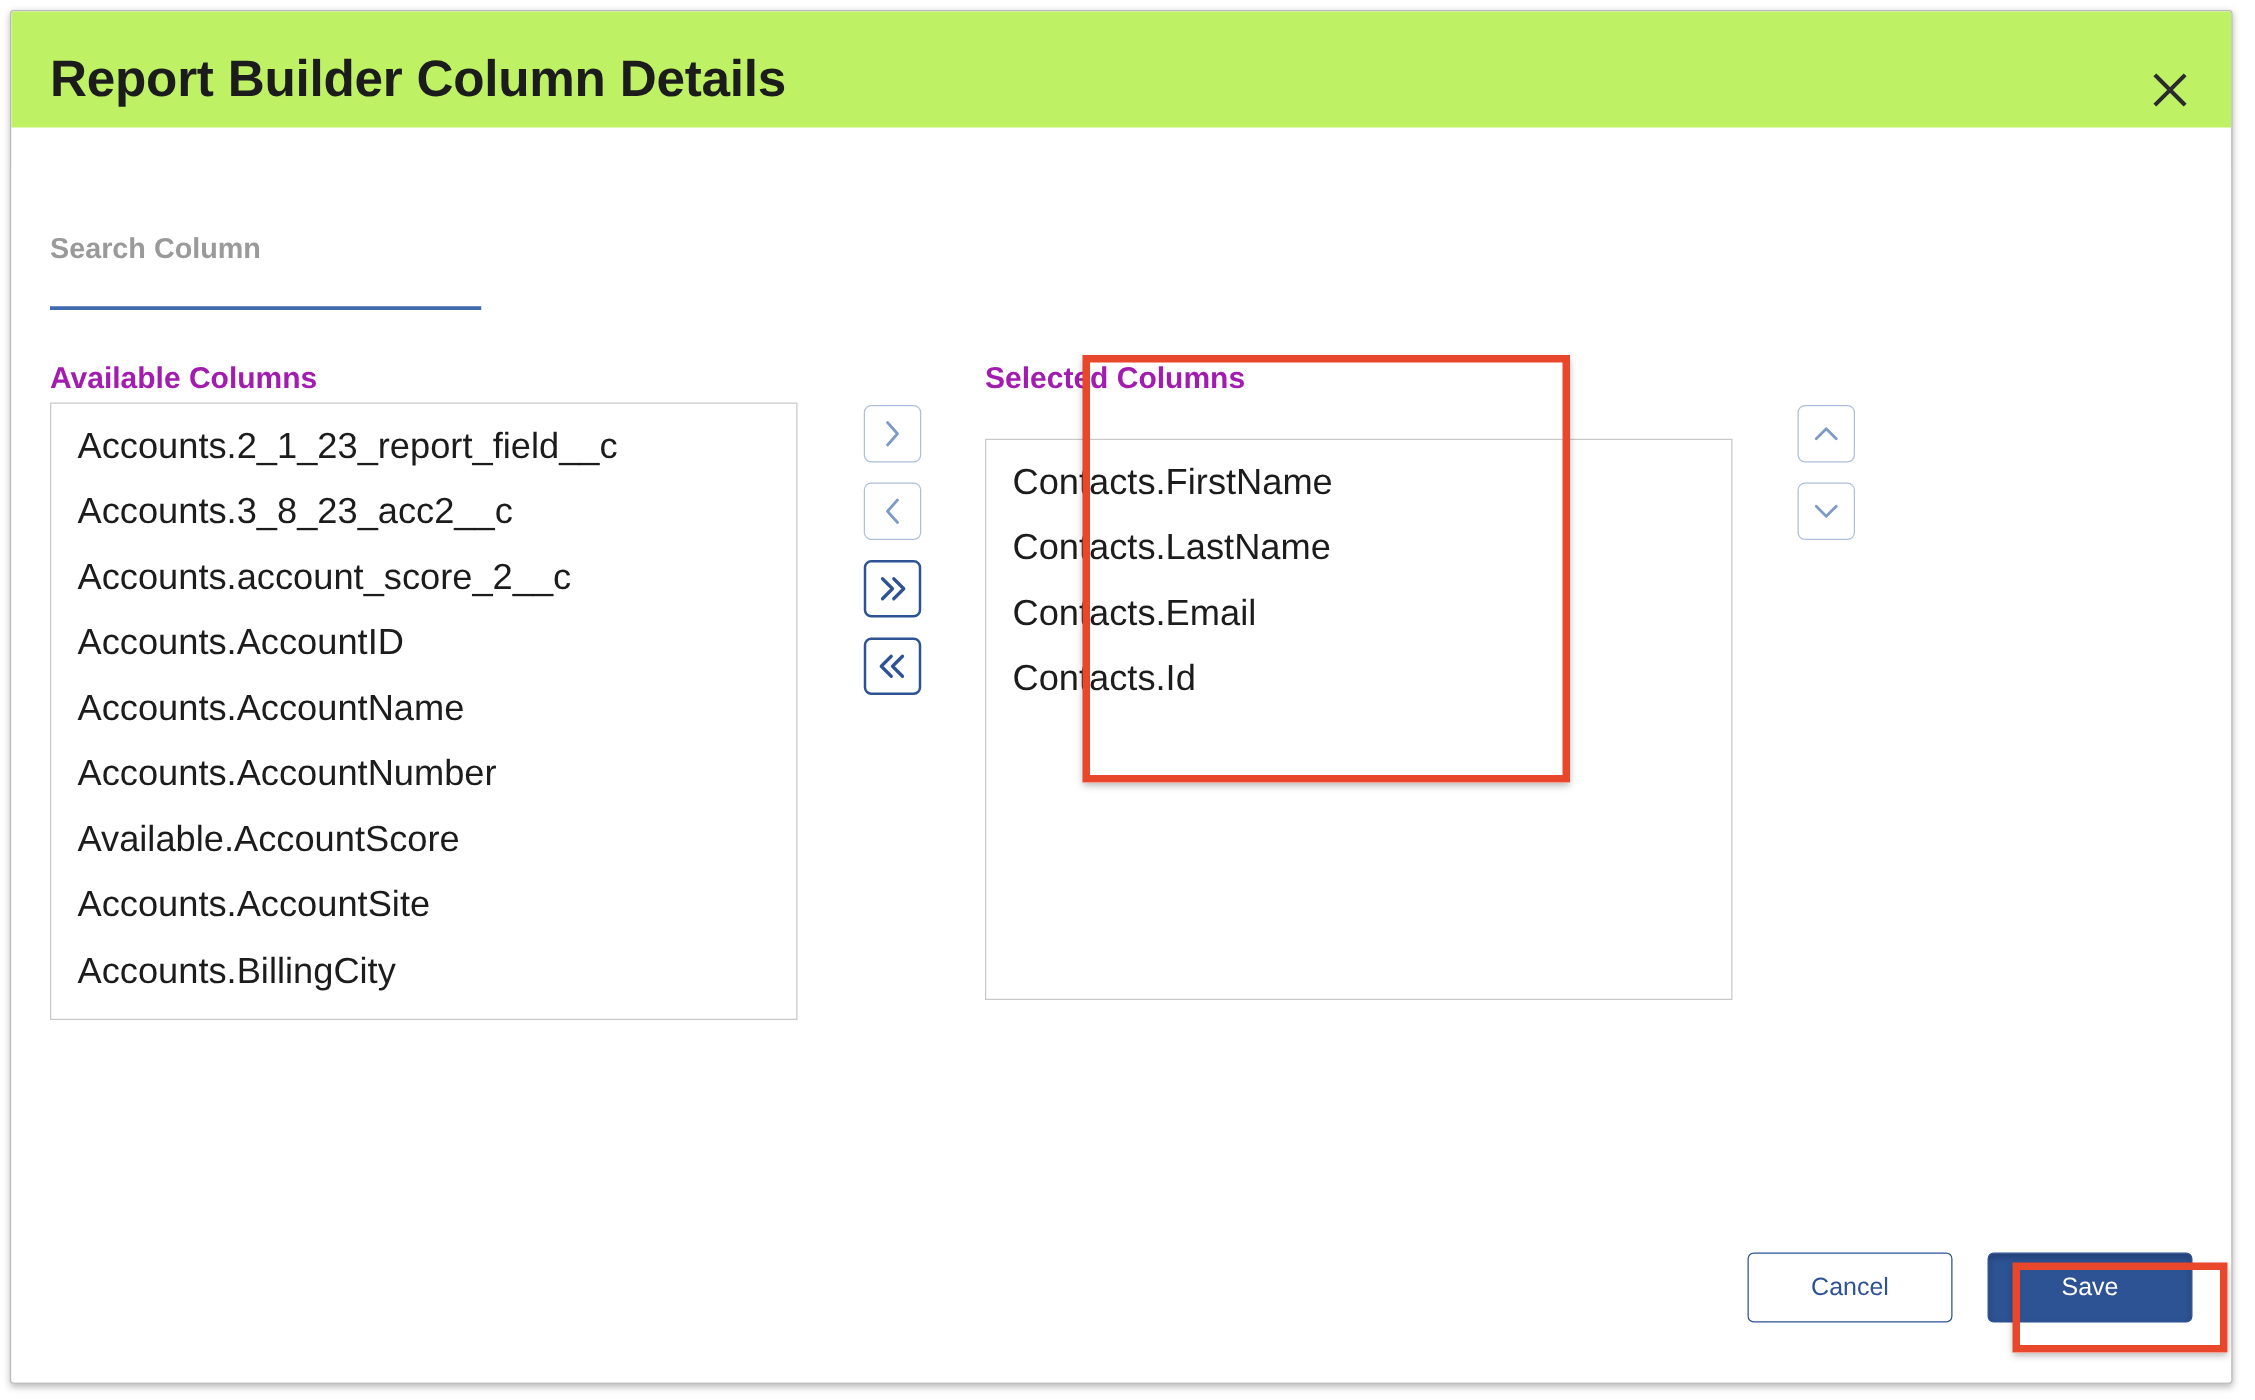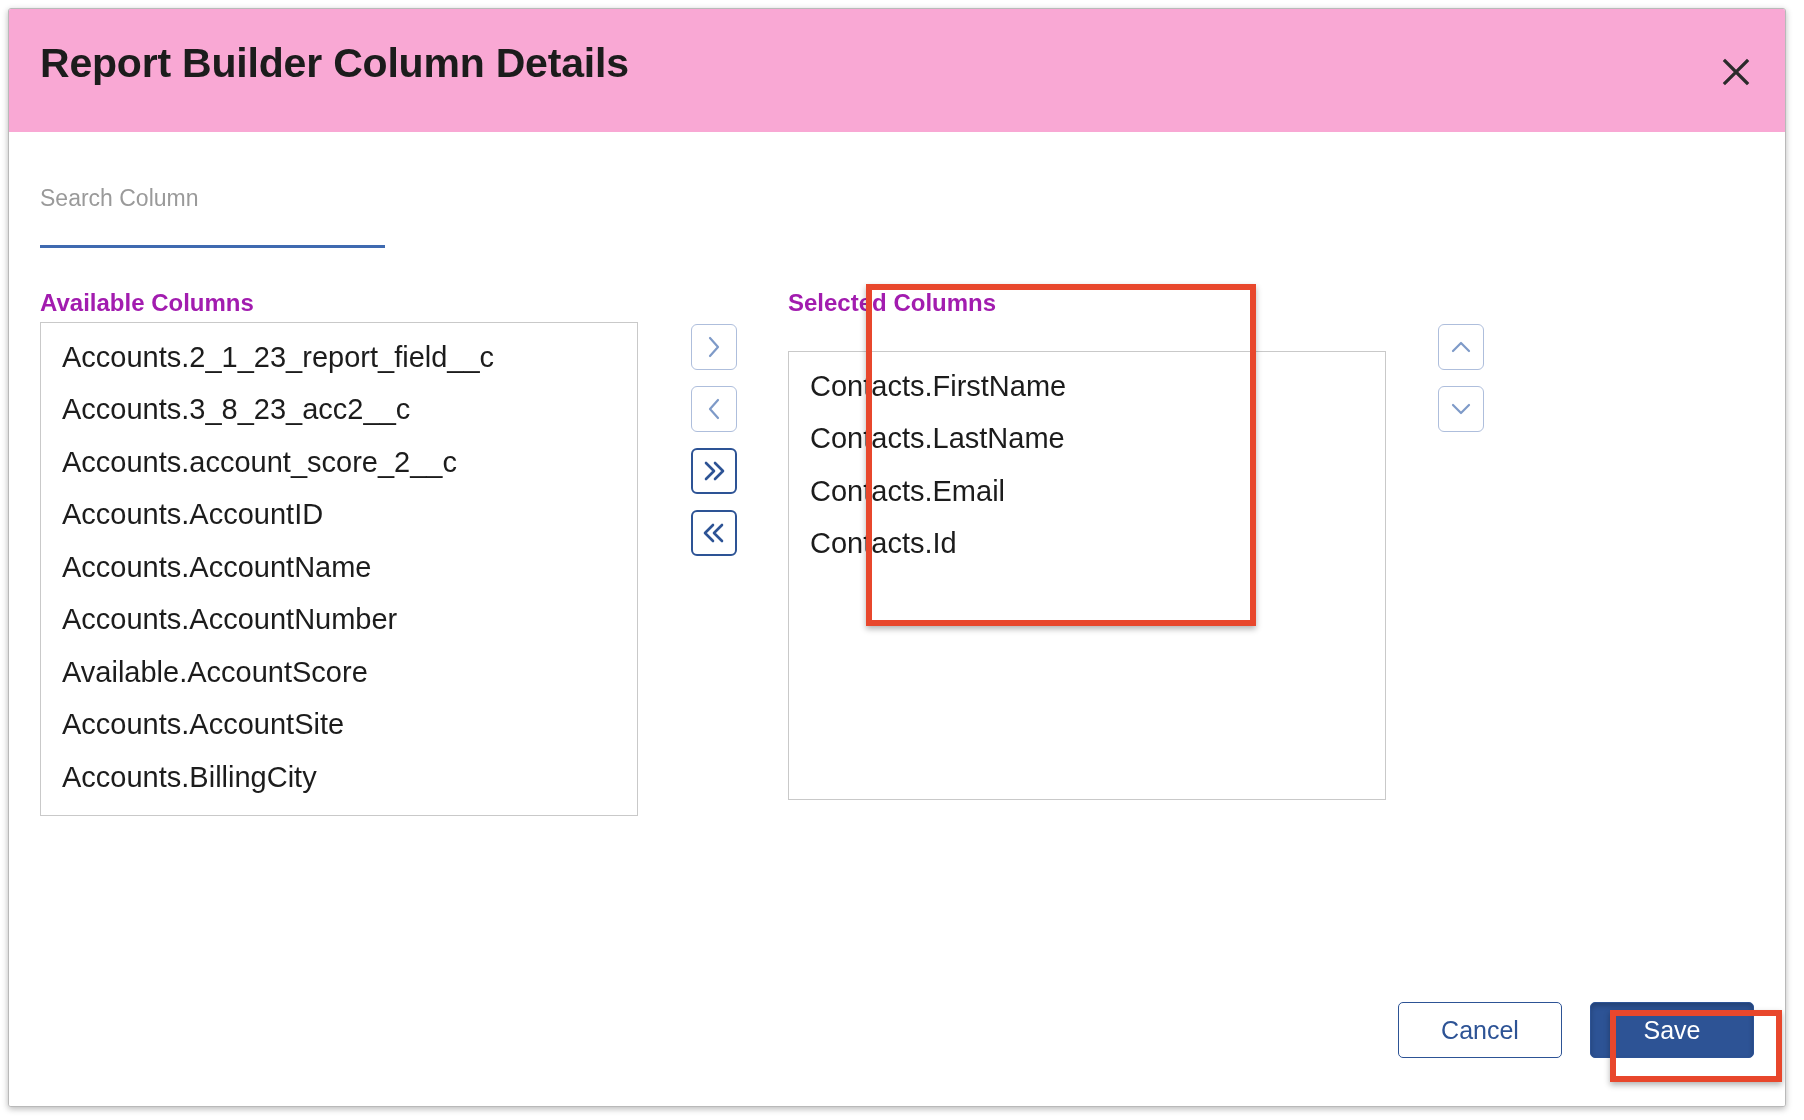--- a/index.html
+++ b/index.html
@@ -29,22 +29,22 @@
     box-sizing: border-box;
     overflow: hidden;
   }
 
   
   #modal-header {
     position: absolute;
     left: 0;
     top: 0;
     width: 100%;
-    height: 123px;
-    background: #f9a8d4;
+    height: 93px;
+    background: #bef264;
     box-sizing: border-box;
   }
   #modal-title {
     position: absolute;
     left: 31px;
     top: 31px;
     font-size: 41px;
     font-weight: bold;
     color: #1c1c1c;
     letter-spacing: -0.2px;
@@ -93,20 +93,21 @@
     border: none;
     border-bottom: 3px solid #3f6ab0;
     background: transparent;
     font-family: "Liberation Sans", sans-serif;
     font-size: 23px;
     color: #14532d;
     padding: 0 0 4px 0;
     box-sizing: border-box;
     outline: none;
     line-height: 94px;
+    font-weight: bold;
   }
   #search-input::placeholder {
     color: #9a9a9a;
     opacity: 1;
   }
 
   
   .list-label {
     position: absolute;
     font-size: 24px;
@@ -204,21 +205,21 @@
     right: 31px;
     bottom: 48px;
     display: flex;
     align-items: center;
     gap: 28px;
   }
   .footer-btn {
     height: 56px;
     min-width: 164px;
     border-radius: 5px;
-    font-size: 25px;
+    font-size: 20px;
     font-family: "Liberation Sans", sans-serif;
     cursor: pointer;
     display: flex;
     align-items: center;
     justify-content: center;
     padding: 4px 22px;
     box-sizing: border-box;
   }
   #cancel-btn {
     background: #ffffff;

